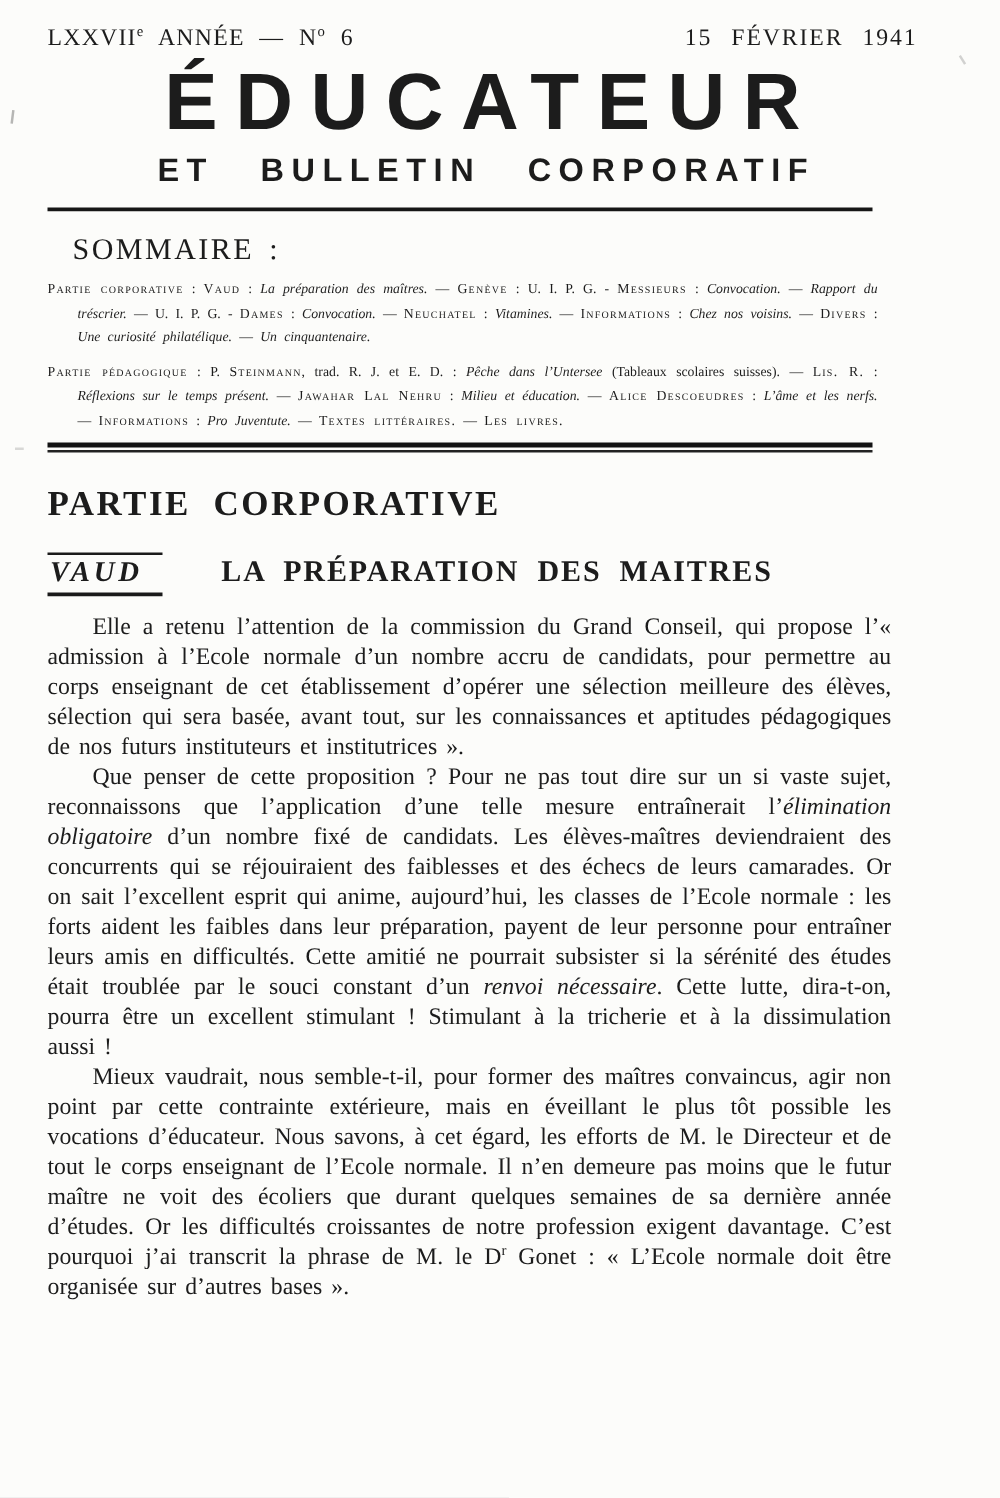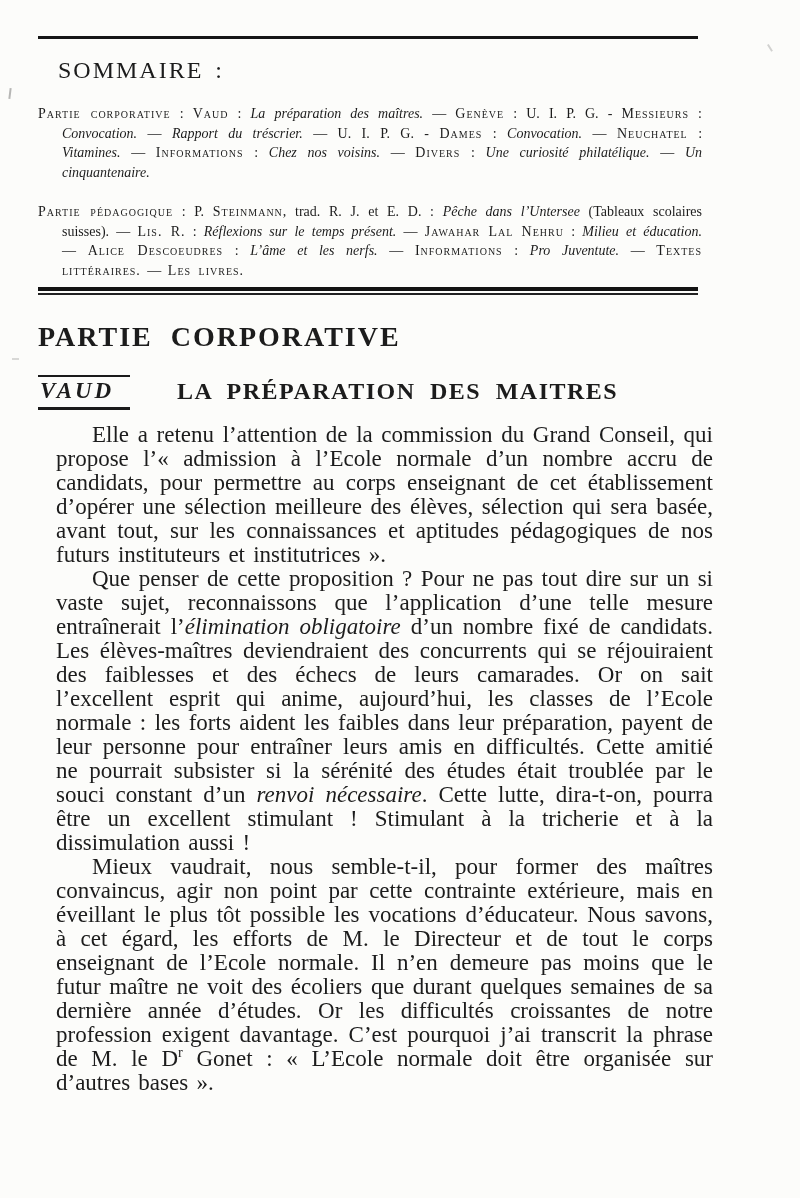--- a/index.html
+++ b/index.html
@@ -45,23 +45,23 @@
   .rule-double { margin-top:7px; width:660px; }
   .rule-double .thick { height:4px; background:#131313; }
   .rule-double .thin  { margin-top:2px; height:2px; background:#222; }
   
   .sommaire { margin-top:18px; width:664px; }
   .sommaire-label {
     margin-left:20px;
     font-size:24px; letter-spacing:2px; word-spacing:4px;
   }
   .sommaire-item {
-    margin-top:20px;
+    margin-top:8px;
     padding-left:24px; text-indent:-24px;
-    font-size:14px; line-height:19.5px;
+    font-size:11px; line-height:19.5px;
     text-align:justify;
     word-spacing:3px;
   }
   .seg-sc { font-variant:small-caps; letter-spacing:1px; }
   .seg-i  { font-style:italic; }
   .seg-sup{ vertical-align:super; font-size:0.62em; line-height:0; }
   
   .section-title {
     margin-top:26px;
     font-size:28px; font-weight:bold;
@@ -80,36 +80,43 @@
     padding:1px 16px 3px 2px;
   }
   .article-title {
     flex:1; text-align:center;
     padding-right:48px; margin-bottom:5px;
     font-size:24px; font-weight:bold;
     letter-spacing:1.5px; word-spacing:7px;
   }
   .article-body { margin-top:13px; width:675px; }
   .article-body p {
-    font-size:23px; line-height:24px;
+    font-size:19px; line-height:24px;
     text-align:justify; text-indent:36px;
     word-spacing:2.5px;
-    margin-left:18px;
   }
   
   .artifact { position:absolute; background:rgba(0,0,0,.28); }
   .artifact-a { left:9px; top:88px; width:2px; height:11px; transform:rotate(7deg); }
   .artifact-b { left:769px; top:44px; width:1.5px; height:8px; transform:rotate(-32deg); opacity:.6; }
   .artifact-c { left:12px; top:358px; width:7px; height:2px; opacity:.5; }
 </style>
 </head>
 <body>
 
 <div class="page">
 
+  <header class="masthead">
+    <div class="issue-row">
+      <span class="issue-left"><span>LXXVII</span><span class="seg-sup">e</span><span> ANNÉE — N</span><span class="seg-sup">o</span><span> 6</span></span>
+      <span class="issue-date">15 FÉVRIER 1941</span>
+    </div>
+    <h1 class="masthead-title">ÉDUCATEUR</h1>
+    <div class="masthead-subtitle">ET BULLETIN CORPORATIF</div>
+  </header>
 
   <div class="rule-single"></div>
 
   <section class="sommaire">
     <div class="sommaire-label">SOMMAIRE :</div>
     <p class="sommaire-item"><span class="seg-sc">Partie corporative</span><span> : </span><span class="seg-sc">Vaud</span><span> : </span><span class="seg-i">La préparation des maîtres.</span><span> — </span><span class="seg-sc">Genève</span><span> : U. I. P. G. - </span><span class="seg-sc">Messieurs</span><span> : </span><span class="seg-i">Convocation.</span><span> — </span><span class="seg-i">Rapport du tréscrier.</span><span> — U. I. P. G. - </span><span class="seg-sc">Dames</span><span> : </span><span class="seg-i">Convocation.</span><span> — </span><span class="seg-sc">Neuchatel</span><span> : </span><span class="seg-i">Vitamines.</span><span> — </span><span class="seg-sc">Informations</span><span> : </span><span class="seg-i">Chez nos voisins.</span><span> — </span><span class="seg-sc">Divers</span><span> : </span><span class="seg-i">Une curiosité philatélique.</span><span> — </span><span class="seg-i">Un cinquantenaire.</span></p>
     <p class="sommaire-item"><span class="seg-sc">Partie pédagogique</span><span> : P. </span><span class="seg-sc">Steinmann</span><span>, trad. R. J. et E. D. : </span><span class="seg-i">Pêche dans l’Untersee</span><span> (Tableaux scolaires suisses). — </span><span class="seg-sc">Lis. R.</span><span> : </span><span class="seg-i">Réflexions sur le temps présent.</span><span> — </span><span class="seg-sc">Jawahar Lal Nehru</span><span> : </span><span class="seg-i">Milieu et éducation.</span><span> — </span><span class="seg-sc">Alice Descoeudres</span><span> : </span><span class="seg-i">L’âme et les nerfs.</span><span> — </span><span class="seg-sc">Informations</span><span> : </span><span class="seg-i">Pro Juventute.</span><span> — </span><span class="seg-sc">Textes littéraires.</span><span> — </span><span class="seg-sc">Les livres.</span></p>
   </section>
 
   <div class="rule-double">

